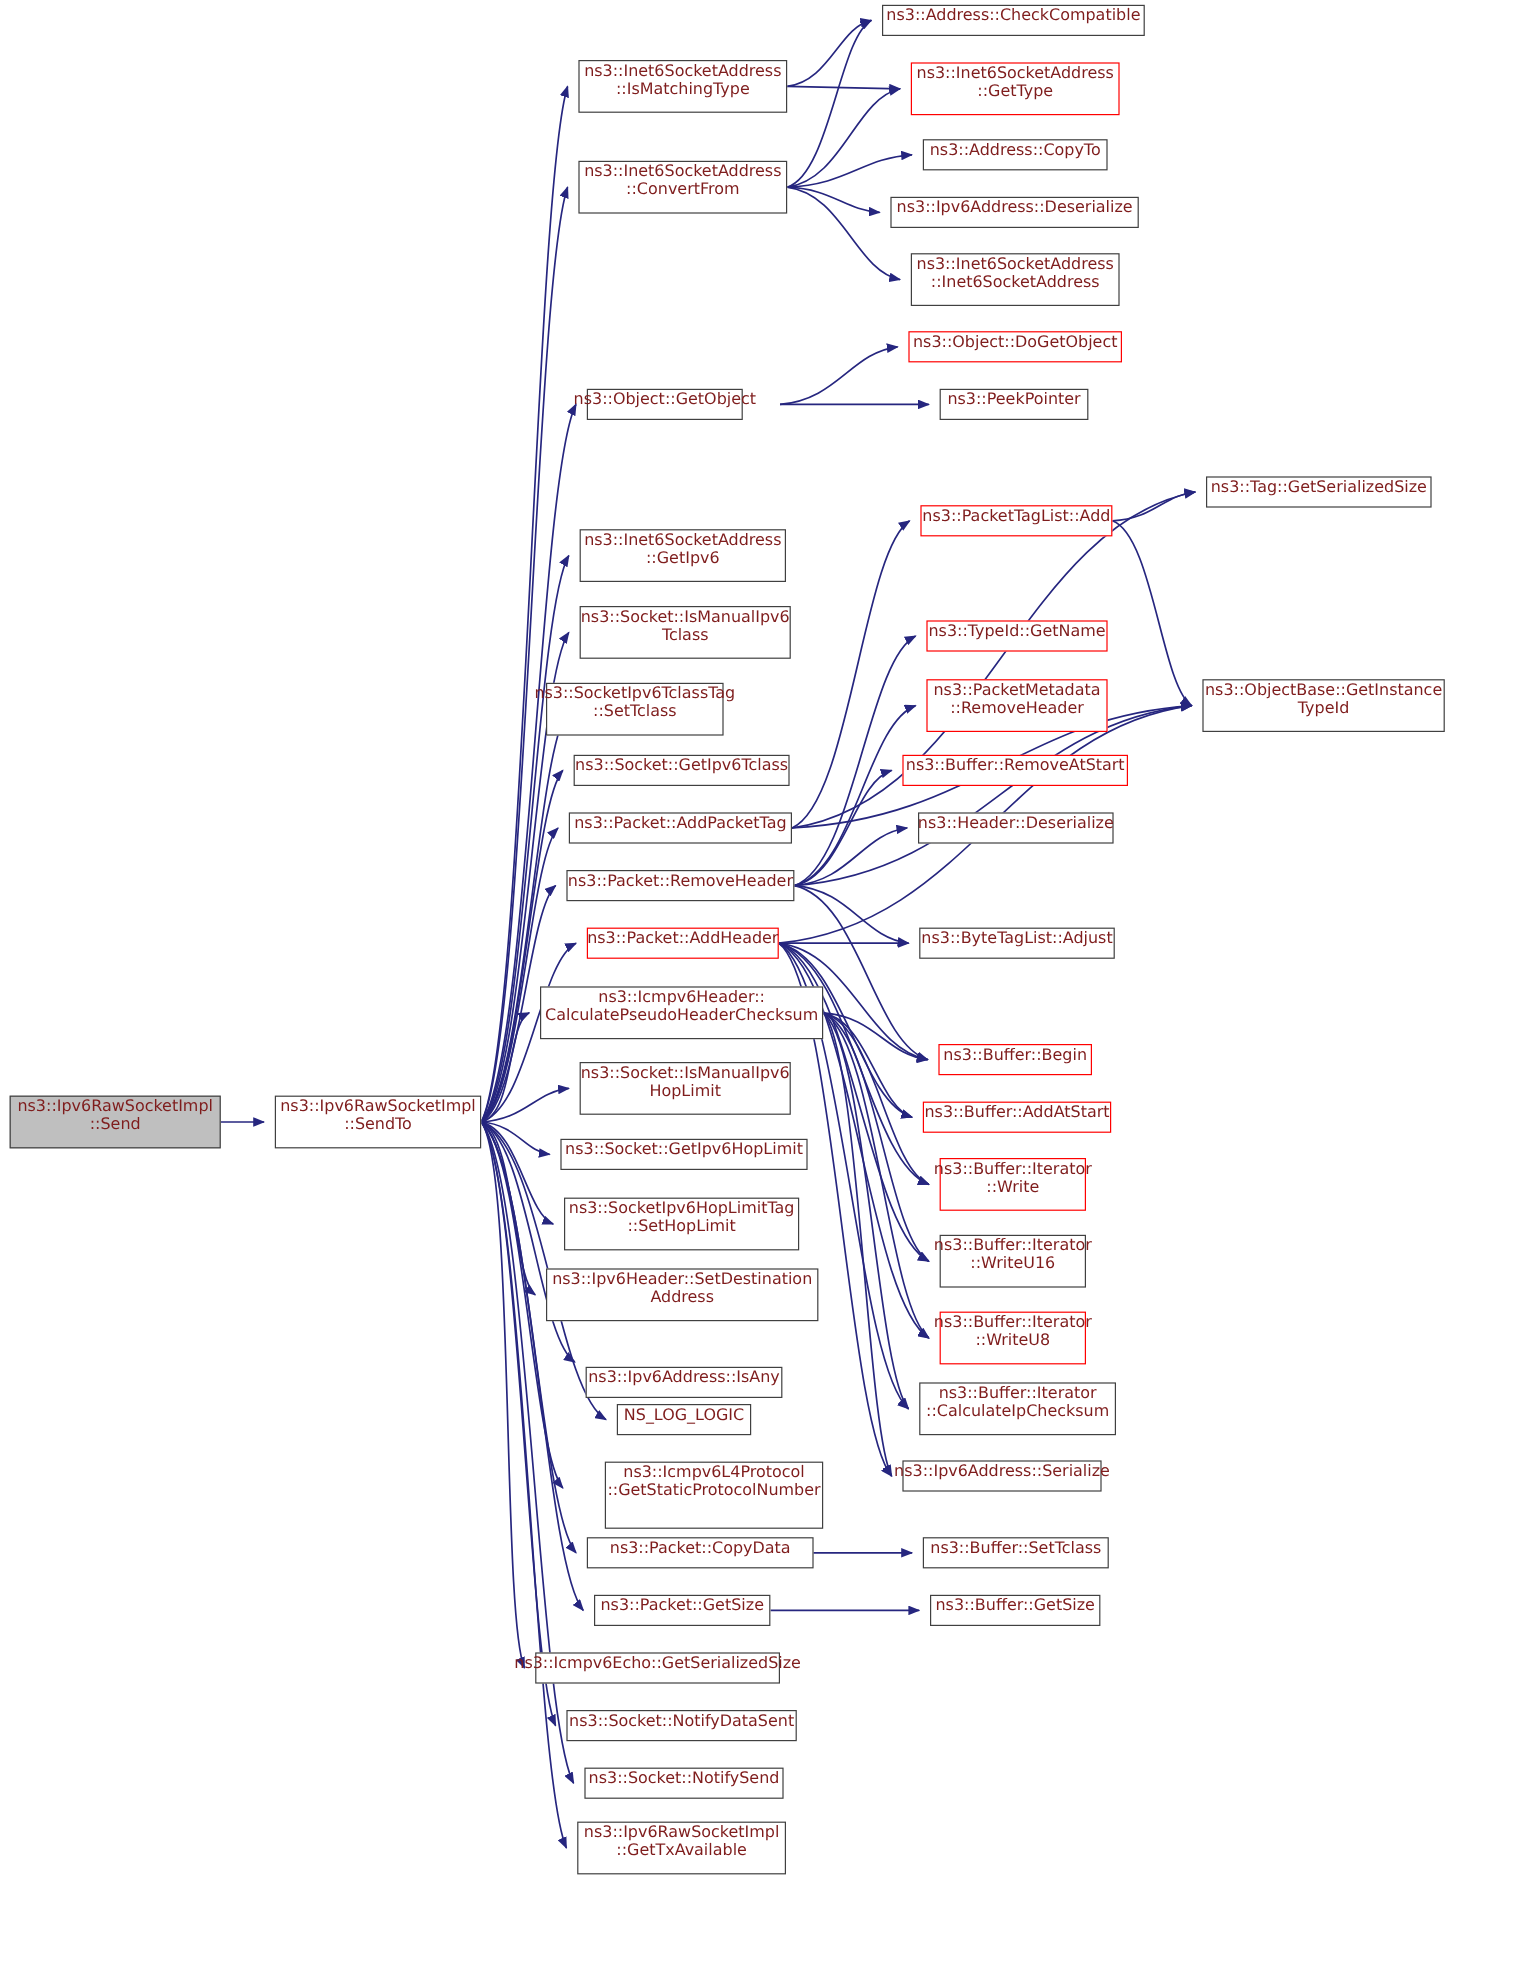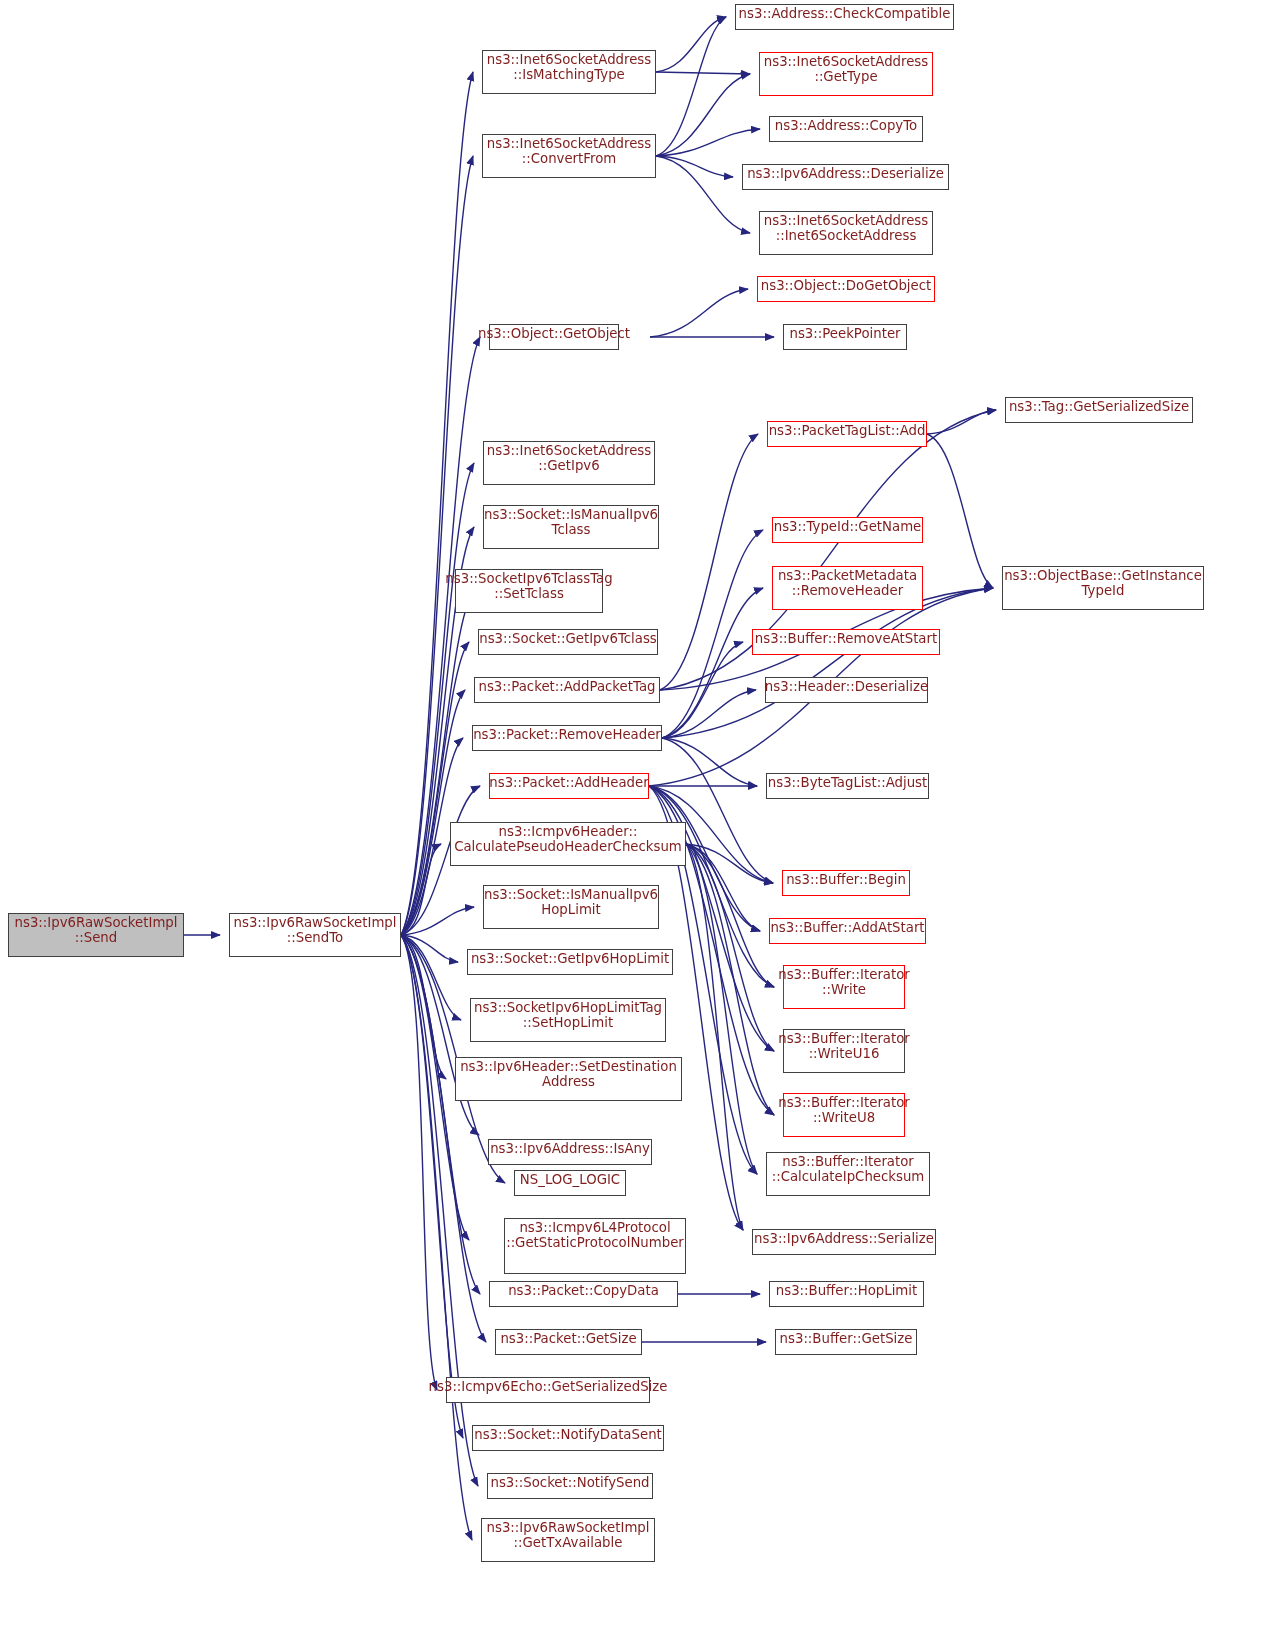--- a/index.html
+++ b/index.html
@@ -246,23 +246,23 @@
 ::WriteU16</span>
       </div>
       <div class="node red" style="left: 783px; top: 1093px; width: 122px; height: 44px;">
         <span>ns3::Buffer::Iterator
 ::WriteU8</span>
       </div>
       <div class="node" style="left: 766px; top: 1152px; width: 164px; height: 44px;">
         <span>ns3::Buffer::Iterator
 ::CalculateIpChecksum</span>
       </div>
-      <div class="node" style="left: 752px; top: 1217px; width: 184px; height: 26px; margin-top: 12px;">
+      <div class="node" style="left: 752px; top: 1217px; width: 166px; height: 26px;">
         <span>ns3::Ipv6Address::Serialize</span>
       </div>
       <div class="node" style="left: 769px; top: 1281px; width: 155px; height: 26px;">
-        <span>ns3::Buffer::HopLimit</span>
+        <span>ns3::Buffer::SetTclass</span>
       </div>
       <div class="node" style="left: 775px; top: 1329px; width: 142px; height: 26px;">
         <span>ns3::Buffer::GetSize</span>
       </div>
     </div>
 </div>
 
 </body></html>

